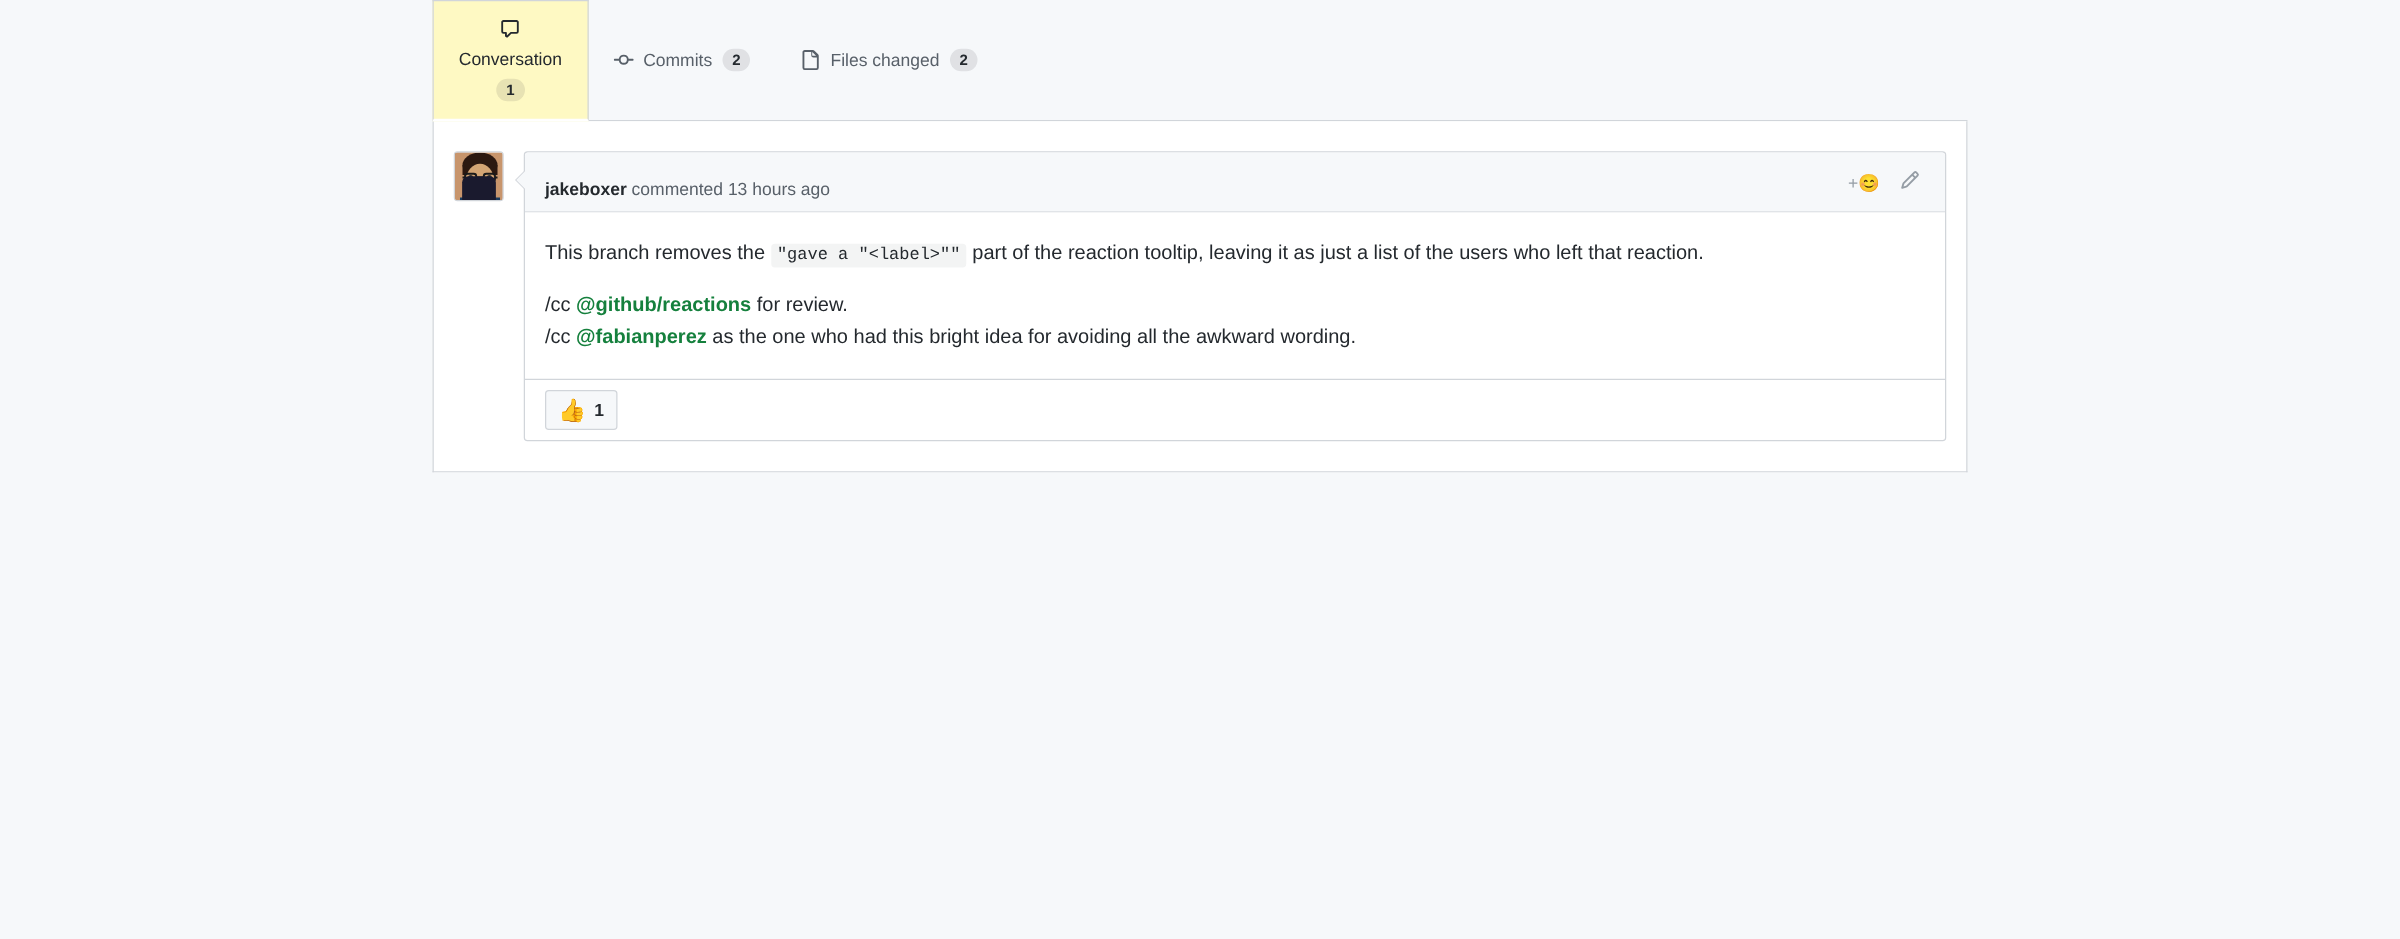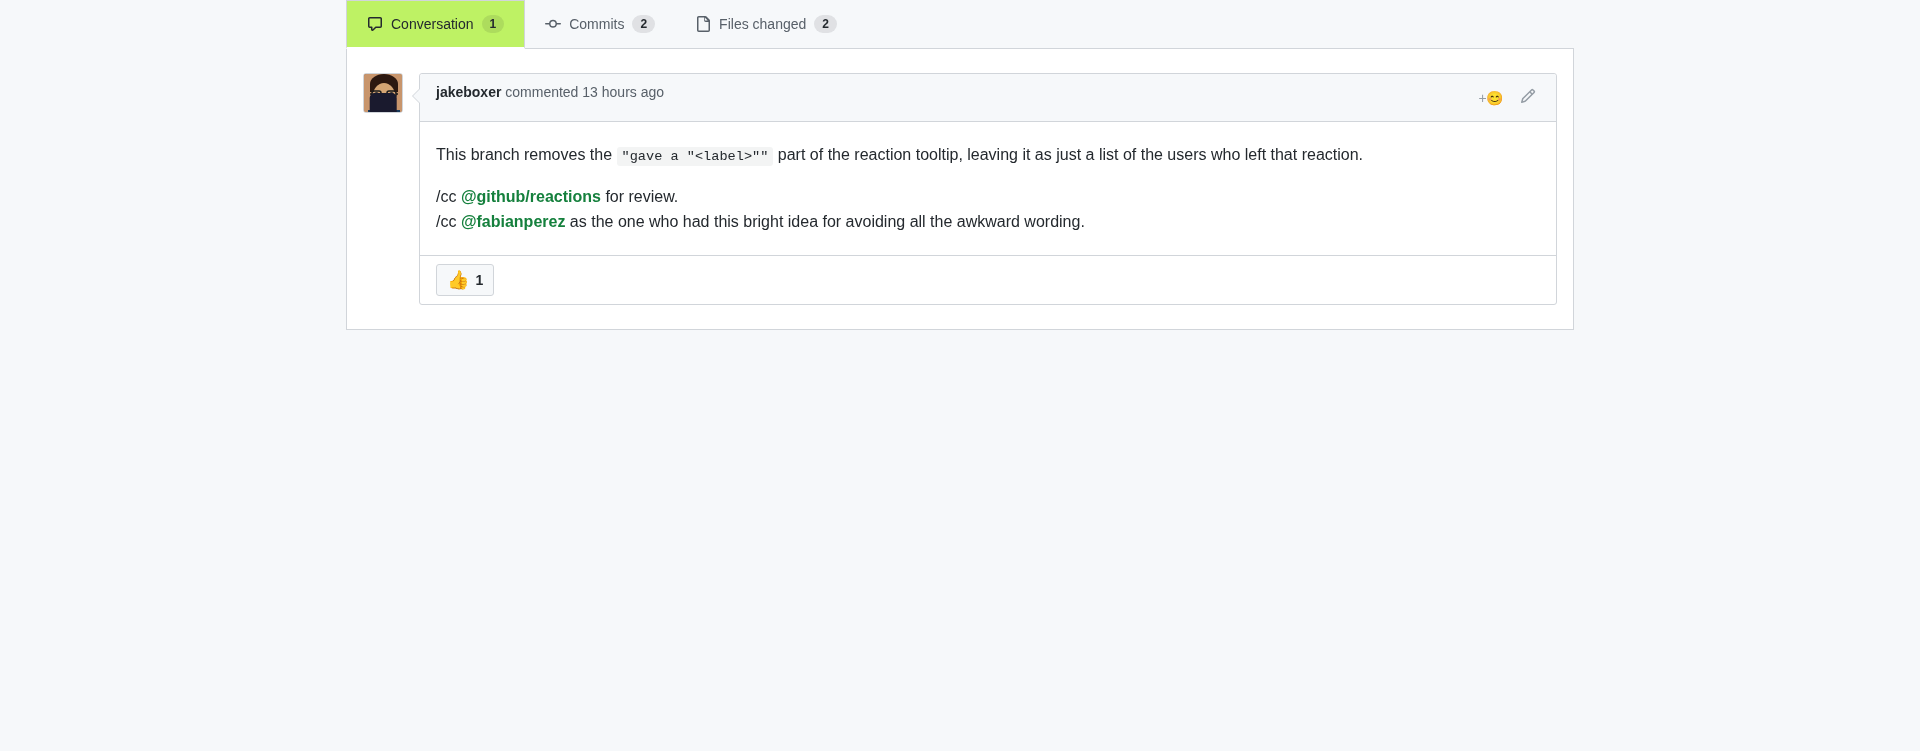--- a/index.html
+++ b/index.html
@@ -36,25 +36,26 @@
       cursor: pointer;
       border-bottom: 2px solid transparent;
       margin-bottom: -1px;
       text-decoration: none;
       white-space: nowrap;
     }
 
     .tab.active {
       color: #24292e;
       border-bottom: 2px solid #f9826c;
-      background: #bef264;
+      background: #fef9c3;
       border-top: 1px solid #d1d5da;
       border-left: 1px solid #d1d5da;
       border-right: 1px solid #d1d5da;
       border-bottom-color: #fff;
+      flex-direction: column;
     }
 
     .tab .tab-icon {
       display: inline-flex;
       align-items: center;
     }
 
     .tab .badge {
       display: inline-flex;
       align-items: center;
@@ -118,21 +119,21 @@
       position: absolute;
       top: 15px;
       left: -7px;
       border-top: 7px solid transparent;
       border-bottom: 7px solid transparent;
       border-right: 7px solid #f6f8fa;
     }
 
     .comment-header {
       display: flex;
-      align-items: flex-start;
+      align-items: flex-end;
       justify-content: space-between;
       padding: 10px 16px;
       background: #f6f8fa;
       border-bottom: 1px solid #d1d5da;
       border-radius: 3px 3px 0 0;
     }
 
     .comment-header-left {
       font-size: 14px;
       color: #586069;

